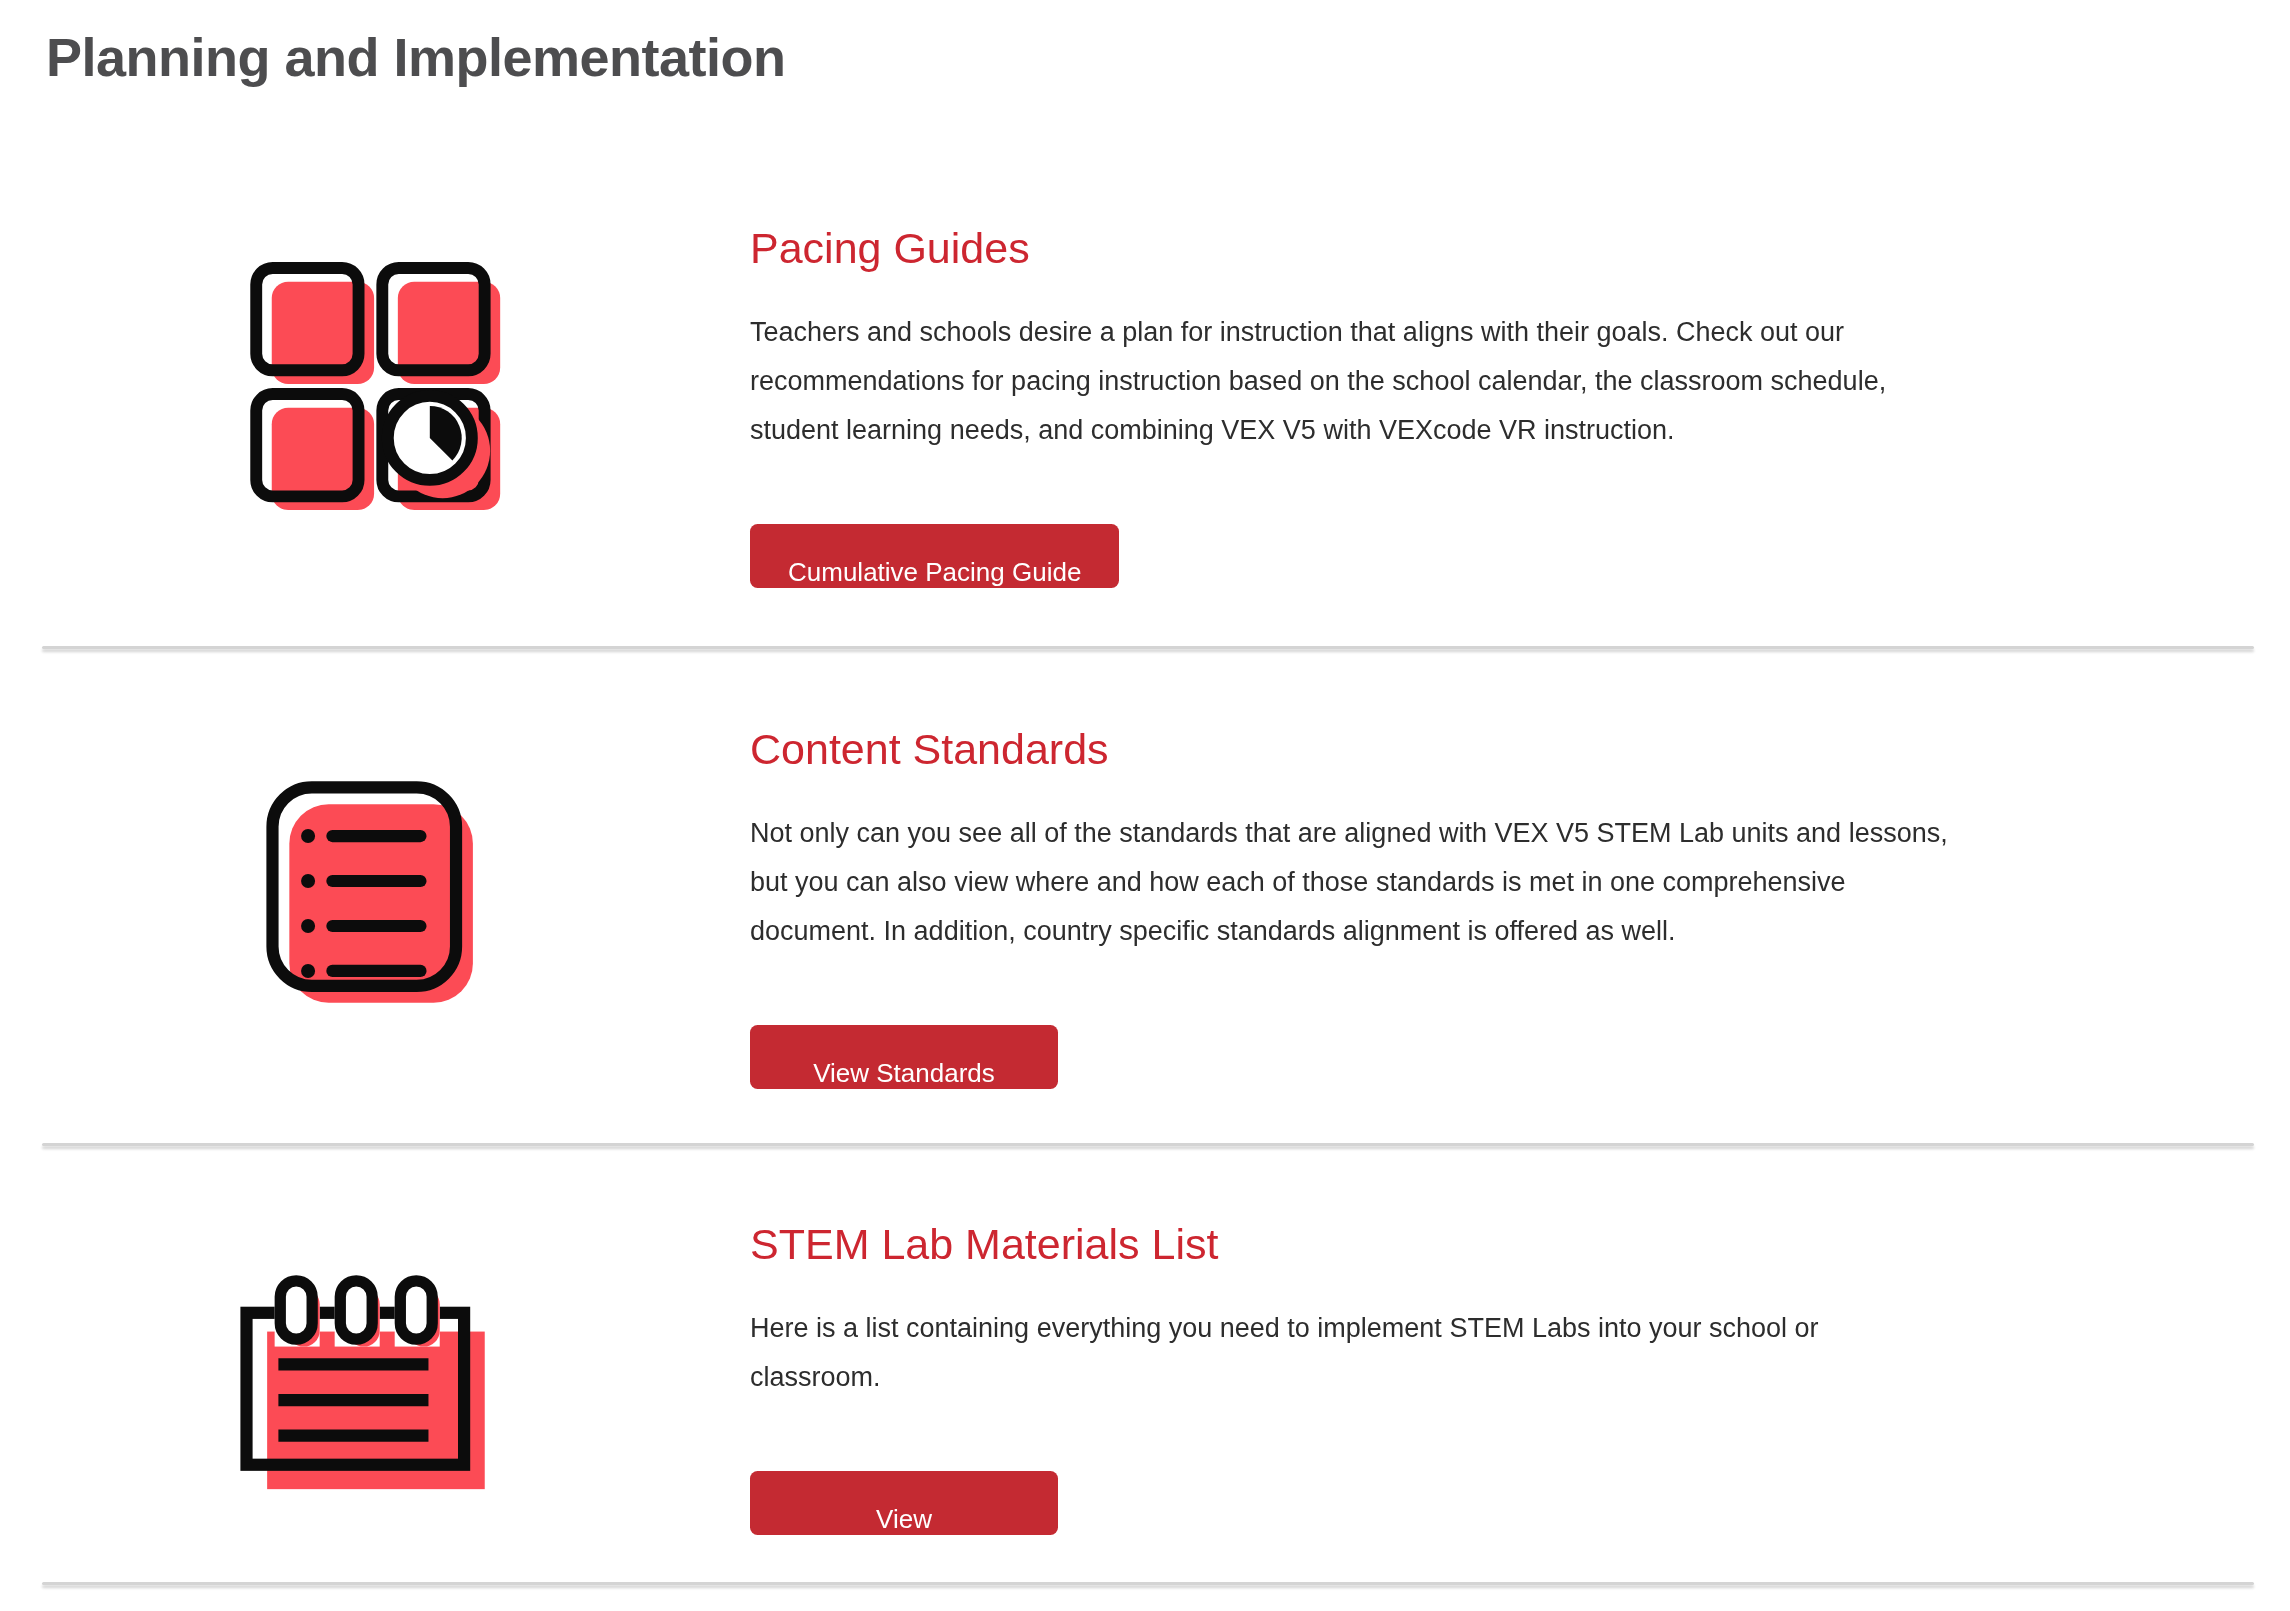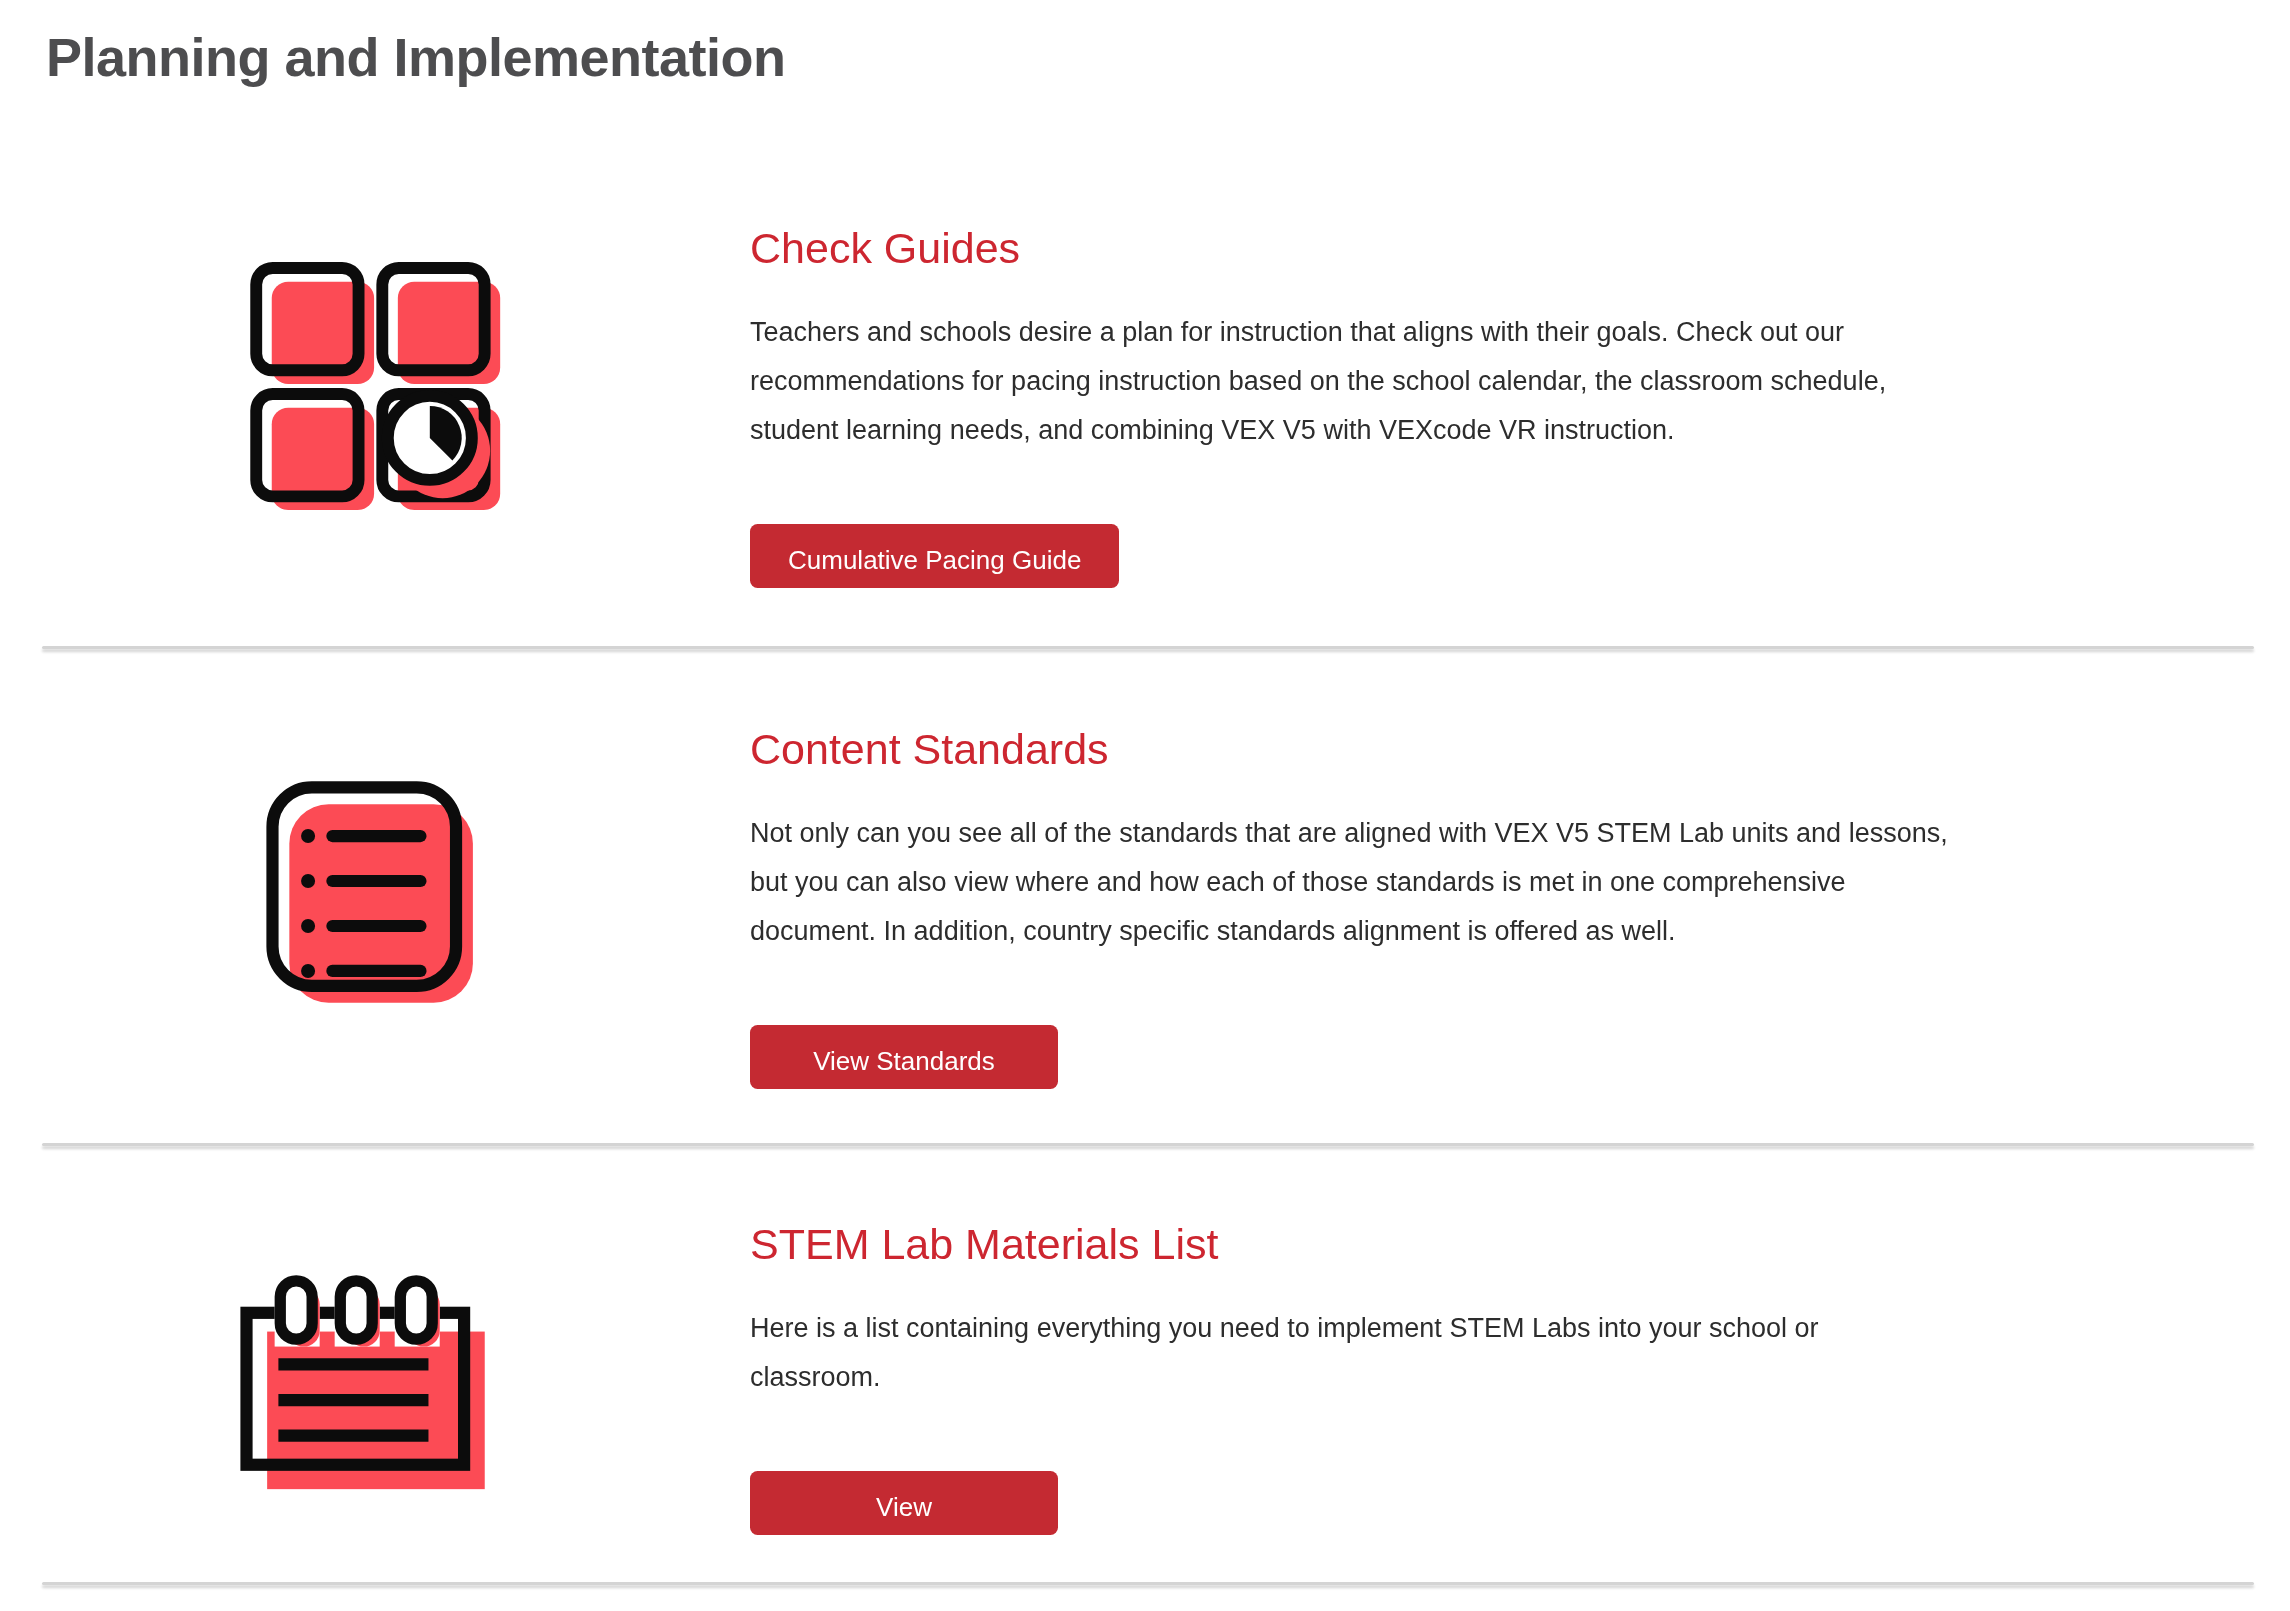--- a/index.html
+++ b/index.html
@@ -29,21 +29,21 @@
     color:#cd2630;
   }
   p.section-desc {
     margin:0 0 69px 0;
     font-size:27px; line-height:49px;
     color:#2d2d2d;
     white-space:pre-line;
   }
   .btn-row { display:flex; gap:38px; }
   button.btn {
-    height:64px; min-width:308px; padding:4px 38px;
+    height:64px; min-width:308px; padding:16px 38px;
     background:#c42a32; color:#ffffff;
     border:none; border-radius:7.6px;
     font-family:"Liberation Sans", sans-serif;
     font-size:26px; line-height:64px;
     cursor:pointer; white-space:nowrap;
   }
   hr.divider {
     border:none; height:2.9px;
     background:#d4d4d4; border-radius:2.9px;
     margin:0 36px 0 42px;
@@ -77,21 +77,21 @@
       </g>
 
       <circle cx="214" cy="212" r="52" fill="#fc4b55"></circle>
 
       <circle cx="200" cy="198" r="46" fill="#ffffff" stroke="#0c0c0c" stroke-width="13"></circle>
 
       <path d="M200,198 L200,163 A35,35 0 0 1 224.7,222.7 Z" fill="#0c0c0c"></path>
     </svg>
   </div>
   <div class="content-col">
-    <h2 class="section-heading">Check Guides</h2>
+    <h2 class="section-heading">Pacing Guides</h2>
     <p class="section-desc">Teachers and schools desire a plan for instruction that aligns with their goals. Check out our
 recommendations for pacing instruction based on the school calendar, the classroom schedule,
 student learning needs, and combining VEX V5 with VEXcode VR instruction.</p>
     <div class="btn-row">
       <button class="btn">Cumulative Pacing Guide</button>
     </div>
   </div>
 </section>
 
 <hr class="divider">

